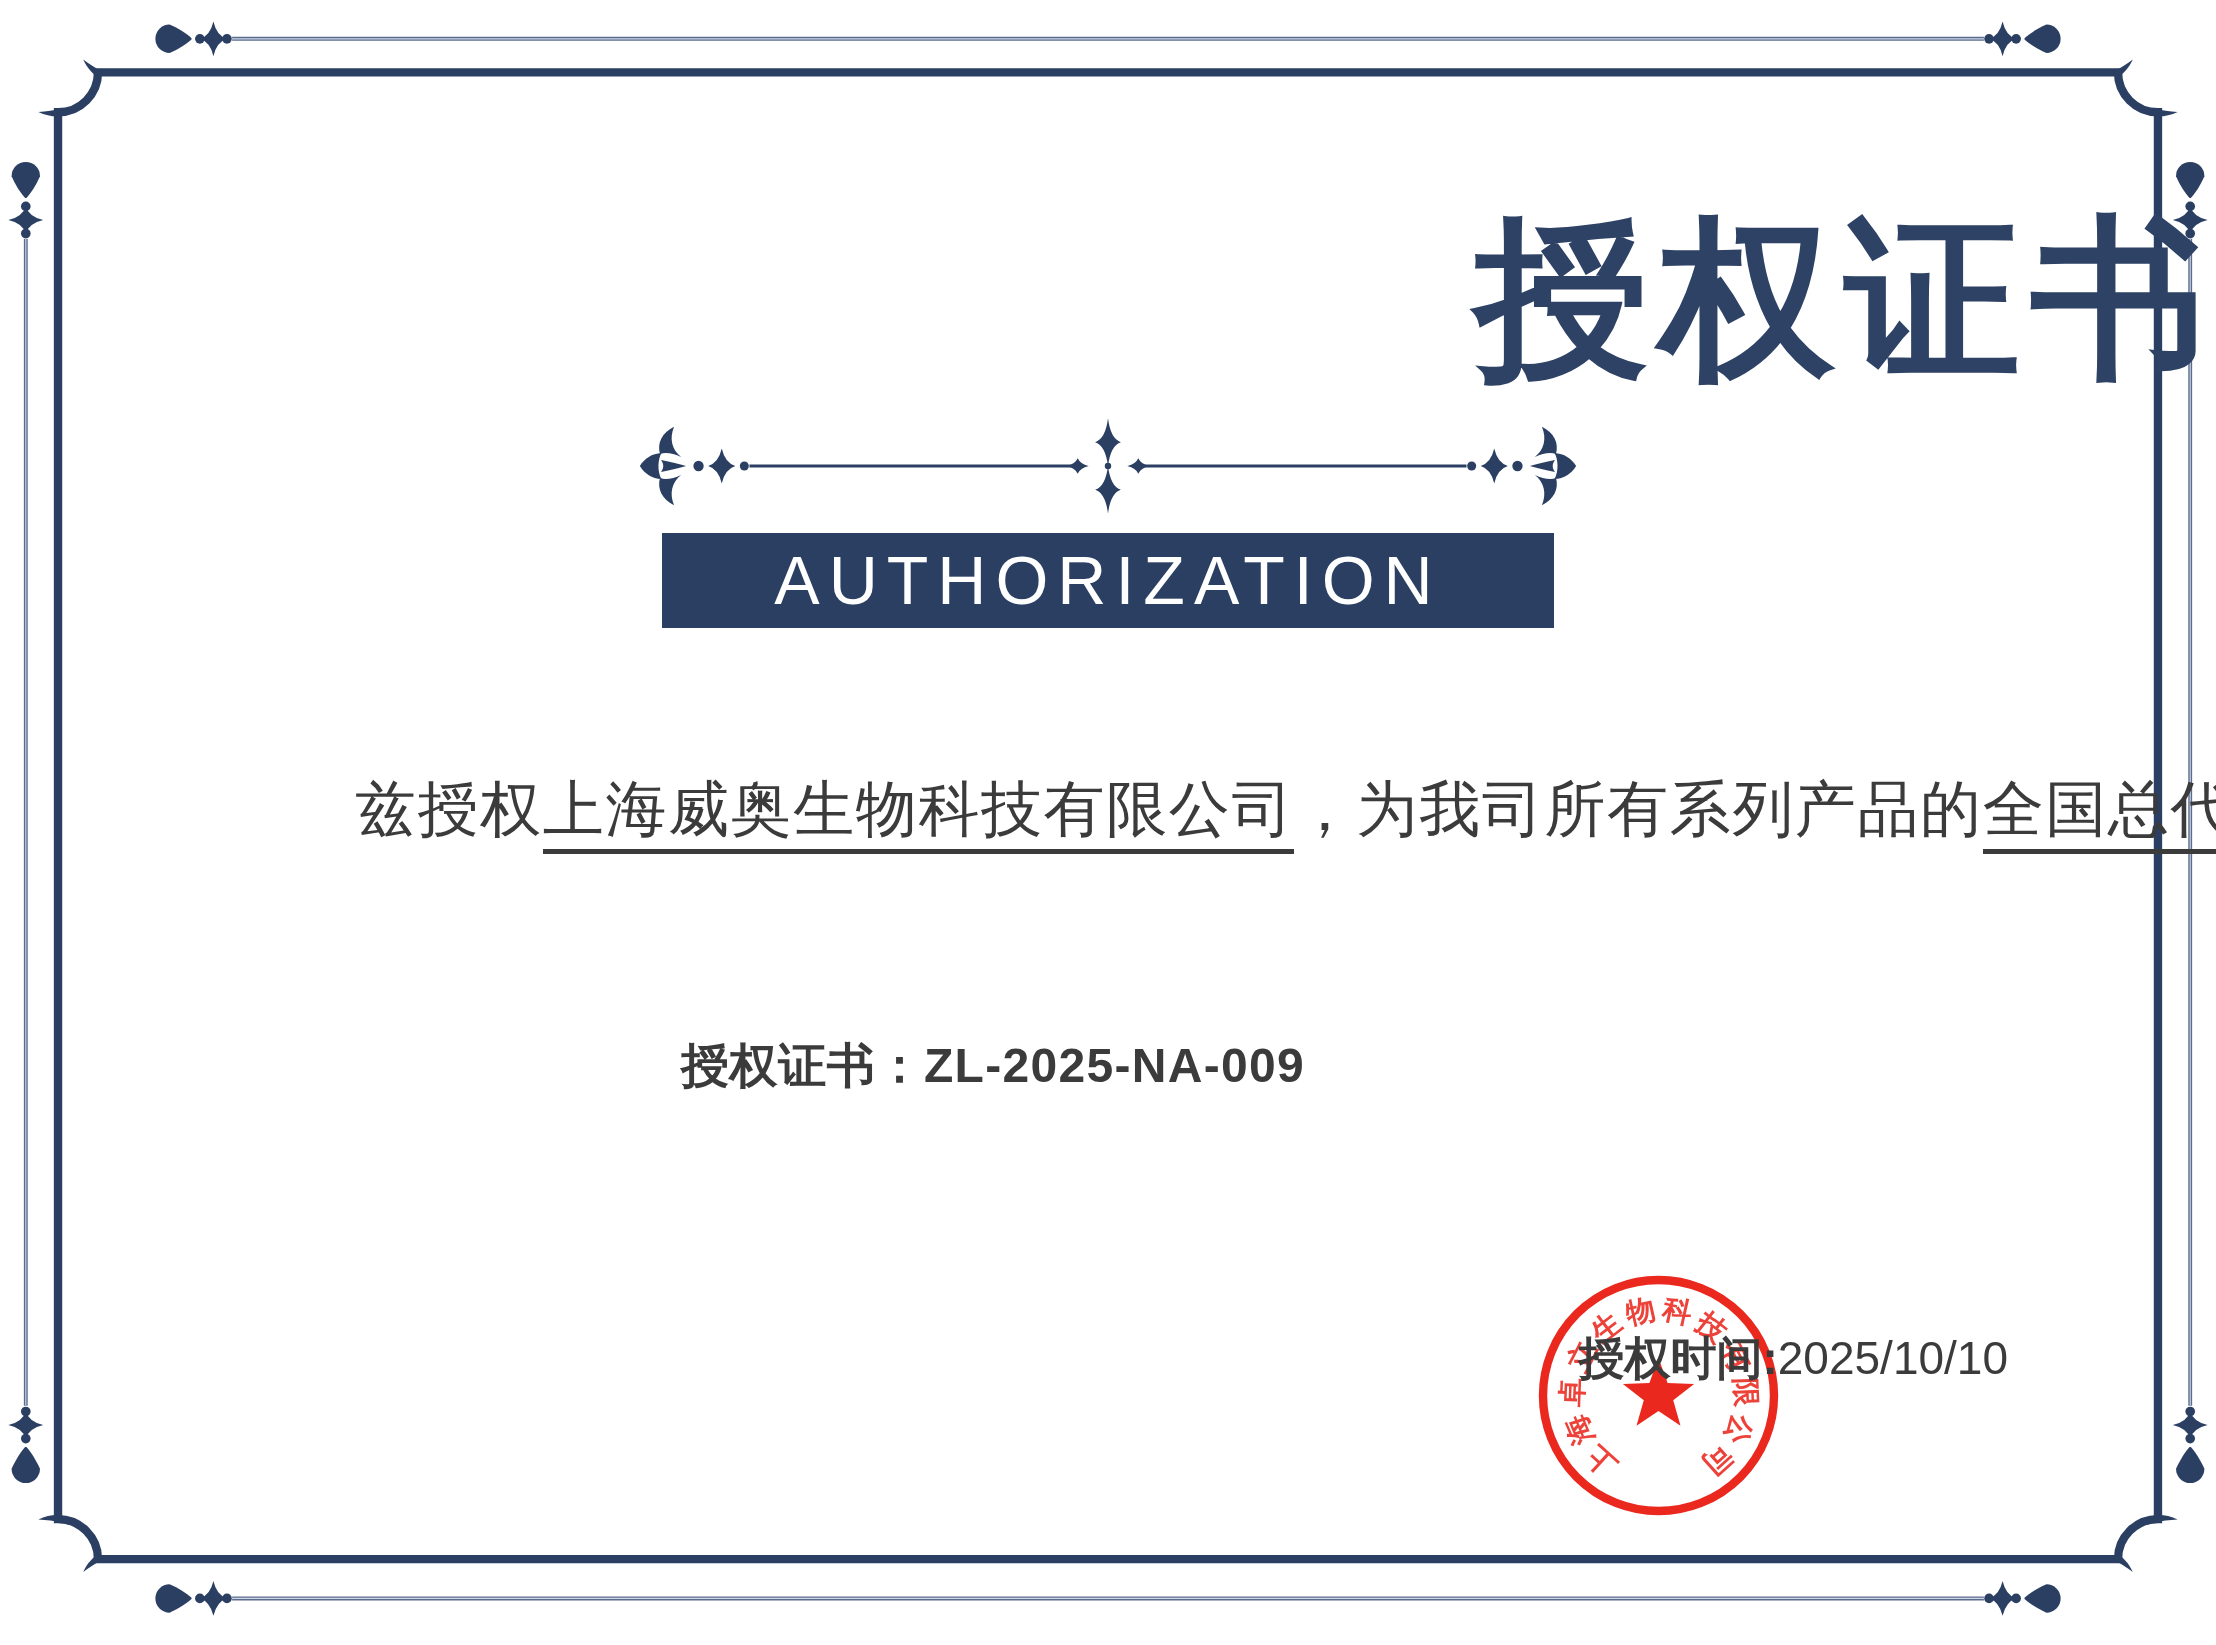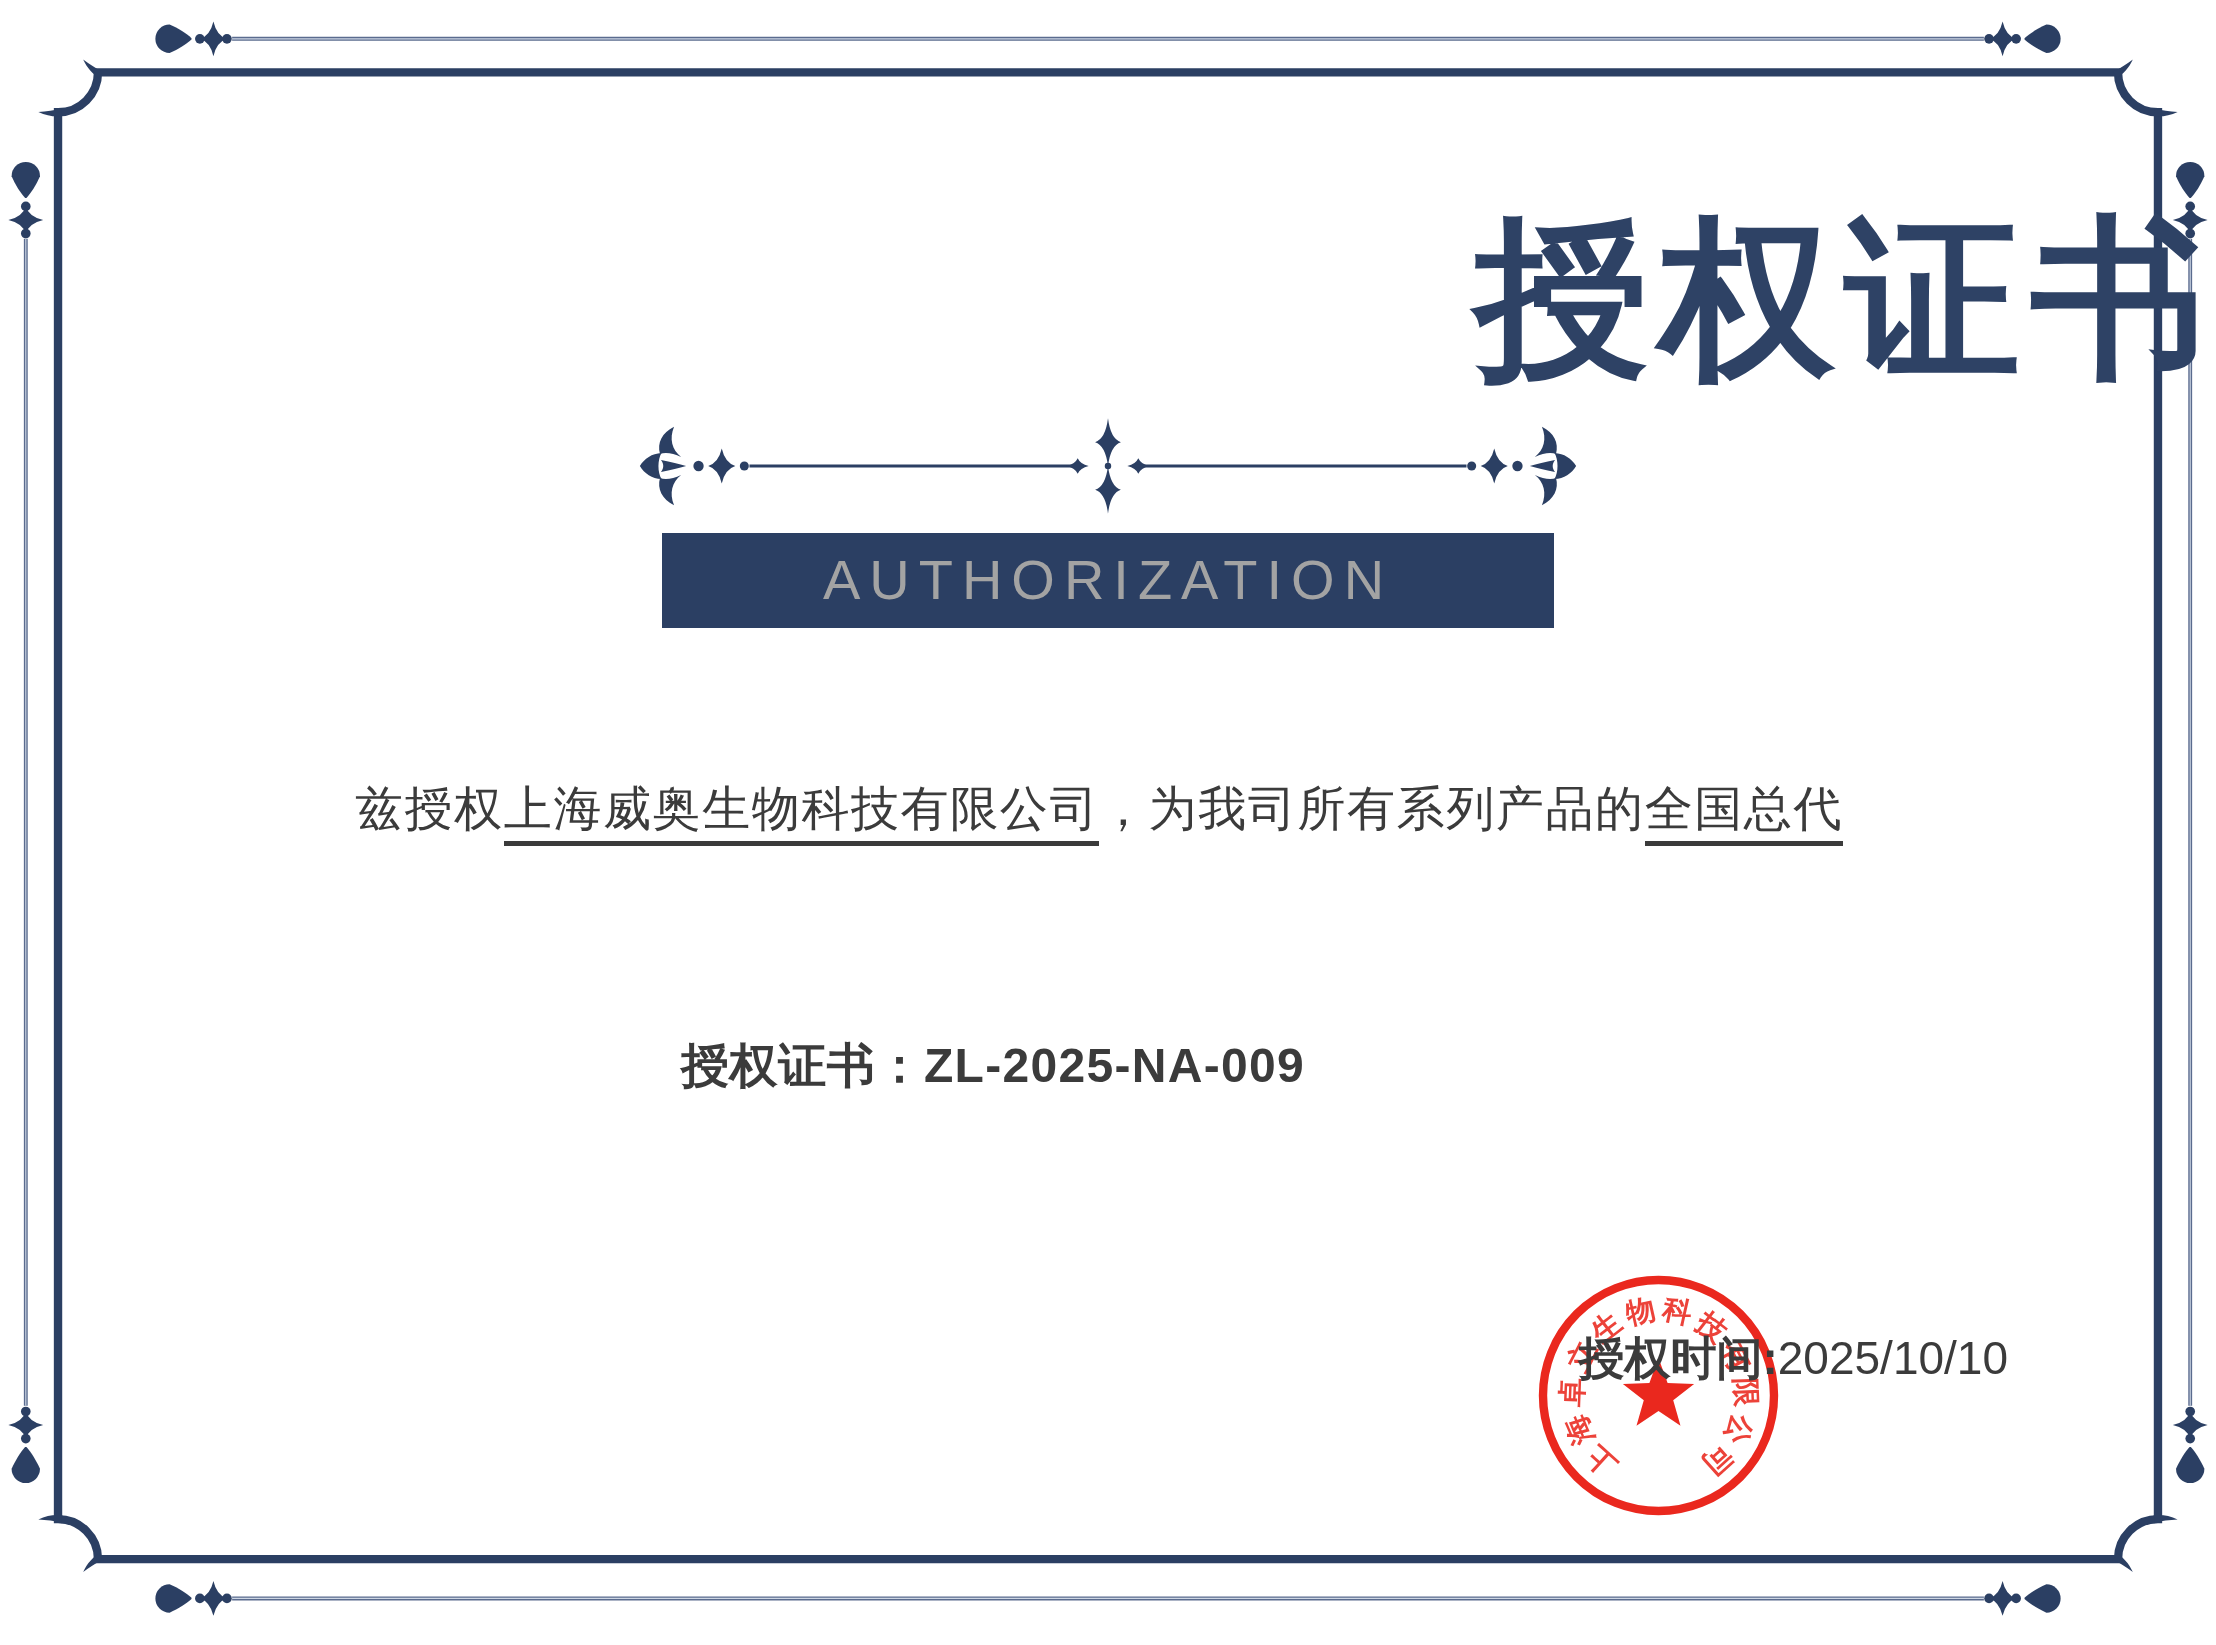--- a/index.html
+++ b/index.html
@@ -31,32 +31,32 @@
 
   
   .banner{
     position:absolute;left:50%;transform:translateX(-50%);top:533px;
     width:892px;height:95px;
     background:var(--navy,#2b3f63);
     display:flex;align-items:center;justify-content:center;
     z-index:2;
   }
   .banner-text{
-    color:#a3a3a3;
-    font-size:56px;
+    color:#ffffff;
+    font-size:68px;
     letter-spacing:9px;
     font-weight:400;
     line-height:1;
     transform:translateY(-1.3px);
   }
 
   
   .paragraph{
     position:absolute;left:247px;width:1824px;top:747px;
-    font-size:48px;
+    font-size:61px;
     letter-spacing:1.6px;
     line-height:124px;
     color:#3b3b3b;
     z-index:2;
   }
   .para-line{white-space:nowrap;}
   .para-line.indent{text-indent:108px;}
   .para-line .u{
     border-bottom:5.8px solid #3b3b3b;
     padding-bottom:5.8px;

